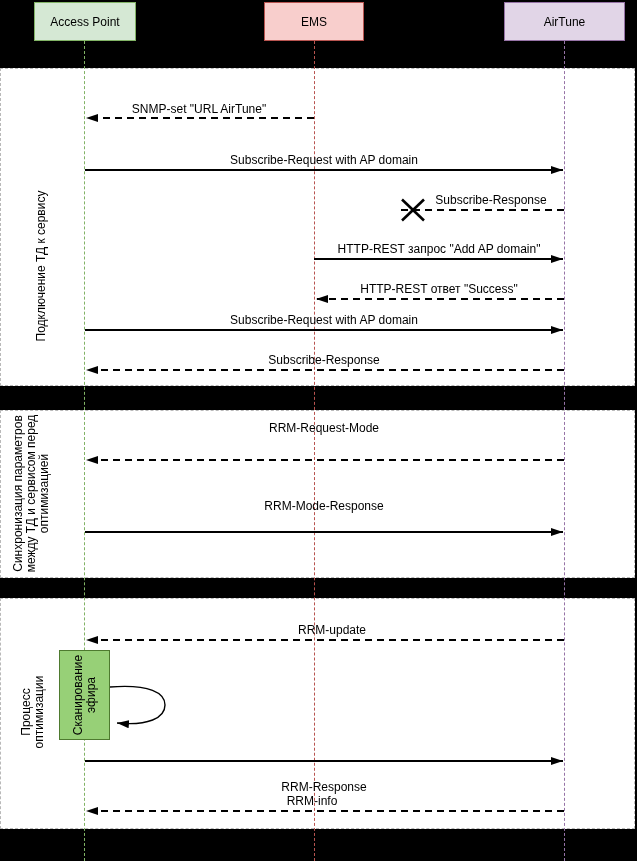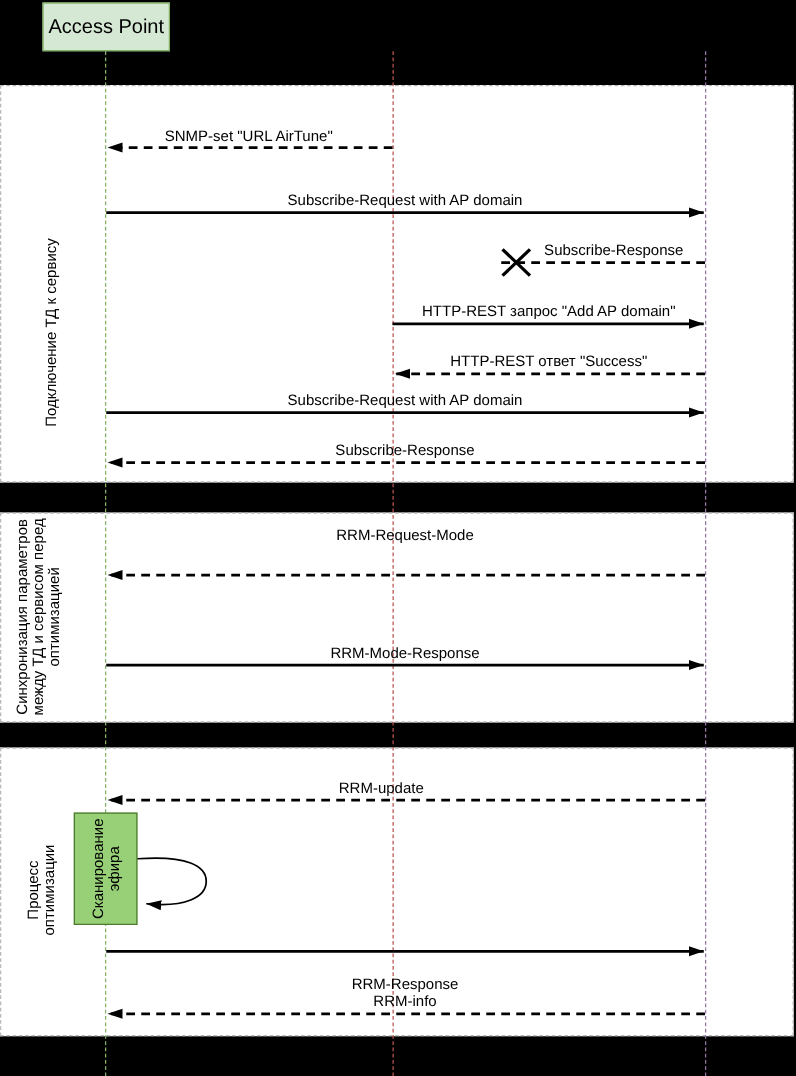--- a/index.html
+++ b/index.html
@@ -11,21 +11,21 @@
     position:absolute; left:0; width:635px; background:#ffffff;
     border:1px dashed #b9b9b9; box-sizing:border-box;
   }
   .lifeline {
     position:absolute; top:41px; height:820px; width:0;
     border-left:1px dashed #888;
   }
   .participant {
     position:absolute; top:2px; height:39px; box-sizing:border-box;
     display:flex; align-items:center; justify-content:center;
-    font-size:16px; color:#000; border:1px solid #000;
+    font-size:12px; color:#000; border:1px solid #000;
   }
   .msg {
     position:absolute; transform:translateX(-50%);
     font-size:12px; color:#000; white-space:nowrap;
   }
   .vlabel {
     position:absolute; transform:rotate(-90deg);
     font-size:12px; line-height:13px; color:#000;
     text-align:center; white-space:pre-line;
   }
@@ -49,44 +49,50 @@
   <div class="section" style="top:410px;height:168px"></div>
   <div class="section" style="top:598px;height:231px"></div>
 
   <div class="lifeline" style="left:84px;border-color:#82b366"></div>
   <div class="lifeline" style="left:314px;border-color:#b85450"></div>
   <div class="lifeline" style="left:564px;border-color:#9673a6"></div>
 
   <div class="participant" style="left:34px;width:102px;background:#d5e8d4;border-color:#82b366">
     <span>Access Point</span>
   </div>
+  <div class="participant" style="left:264px;width:100px;background:#f8cecc;border-color:#b85450">
+    <span>EMS</span>
+  </div>
+  <div class="participant" style="left:504px;width:121px;background:#e1d5e7;border-color:#9673a6">
+    <span>AirTune</span>
+  </div>
 
   <div class="vlabel" style="left:-48px;top:259px;width:180px;height:14px">Подключение ТД к сервису</div>
   <div class="vlabel" style="left:-54px;top:474px;width:170px;height:39px">Синхронизация параметров
 между ТД и сервисом перед
 оптимизацией</div>
   <div class="vlabel" style="left:-37px;top:699px;width:140px;height:26px">Процесс
 оптимизации</div>
 
   <div class="selfbox"></div>
   <div class="selfbox-label">Сканирование
 эфира</div>
 
   <div class="msg" style="left:199px;top:102px">SNMP-set "URL AirTune"</div>
   <div class="msg" style="left:324px;top:153px">Subscribe-Request with AP domain</div>
   <div class="msg" style="left:491px;top:193px">Subscribe-Response</div>
   <div class="msg" style="left:439px;top:242px">HTTP-REST запрос "Add AP domain"</div>
   <div class="msg" style="left:439px;top:282px">HTTP-REST ответ "Success"</div>
   <div class="msg" style="left:324px;top:313px">Subscribe-Request with AP domain</div>
   <div class="msg" style="left:324px;top:353px">Subscribe-Response</div>
   <div class="msg" style="left:324px;top:421px">RRM-Request-Mode</div>
-  <div class="msg" style="left:324px;top:515px">RRM-Mode-Response</div>
-  <div class="msg" style="left:305px;top:623px">RRM-update</div>
+  <div class="msg" style="left:324px;top:499px">RRM-Mode-Response</div>
+  <div class="msg" style="left:332px;top:623px">RRM-update</div>
   <div class="msg" style="left:324px;top:780px">RRM-Response</div>
-  <div class="msg" style="left:324px;top:794px">RRM-info</div>
+  <div class="msg" style="left:312px;top:794px">RRM-info</div>
 
   <svg class="arrows" width="637" height="861" viewBox="0 0 637 861">
     <defs>
       <marker id="ah" markerWidth="13" markerHeight="10" refX="12" refY="4.5" orient="auto" markerUnits="userSpaceOnUse">
         <path d="M0,0.5 L12,4.5 L0,8.5 Z" fill="#000"></path>
       </marker>
     </defs>
 
     <line x1="314" y1="118" x2="86" y2="118" stroke="#000" stroke-width="2.2" stroke-dasharray="7 5" marker-end="url(#ah)"></line>
     <line x1="85" y1="170" x2="563" y2="170" stroke="#000" stroke-width="2.2" marker-end="url(#ah)"></line>

